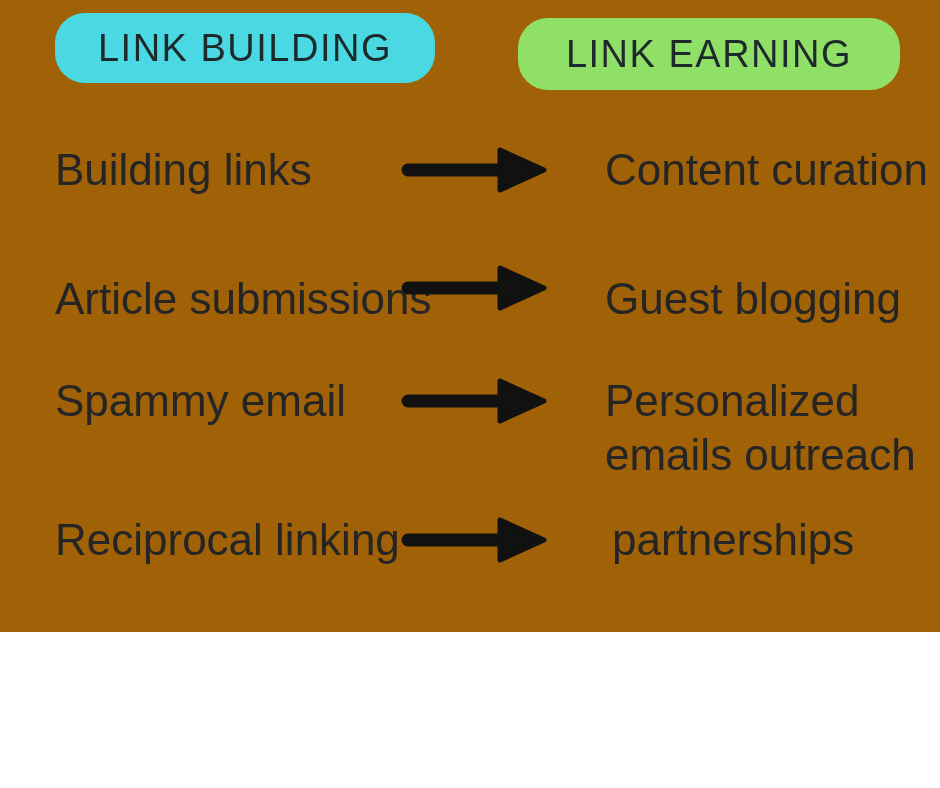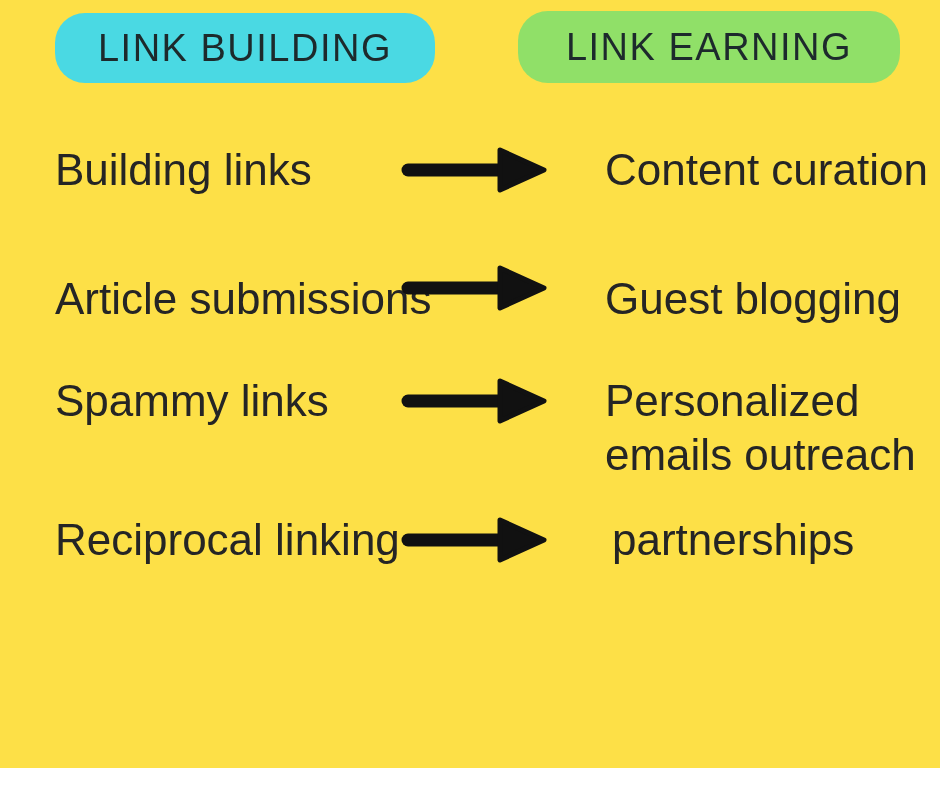--- a/index.html
+++ b/index.html
@@ -3,22 +3,22 @@
 <meta charset="utf-8">
 <style>
   html, body {
     margin: 0;
     padding: 0;
     background: #ffffff;
   }
   .canvas {
     position: relative;
     width: 940px;
-    height: 768px;
-    background: #fde047;
+    height: 632px;
+    background: #a16207;
     font-family: "Liberation Sans", sans-serif;
     color: #252525;
     overflow: hidden;
   }
   .pill {
     position: absolute;
     display: flex;
     align-items: center;
     justify-content: center;
     font-size: 38px;
@@ -29,21 +29,21 @@
   }
   .pill-left {
     left: 55px;
     top: 13px;
     width: 380px;
     height: 70px;
     background: #4AD9E3;
   }
   .pill-right {
     left: 518px;
-    top: 11px;
+    top: 18px;
     width: 382px;
     height: 72px;
     background: #90E068;
   }
   .label {
     position: absolute;
     font-size: 44px;
     line-height: 54px;
     font-weight: 400;
     color: #252525;
@@ -94,21 +94,21 @@
     <svg class="arrow" viewBox="0 0 150 48">
       <line x1="9" y1="24" x2="102" y2="24" stroke="#111111" stroke-width="13" stroke-linecap="round"></line>
       <polygon points="101,4 145,24 101,44" fill="#111111" stroke="#111111" stroke-width="5" stroke-linejoin="round"></polygon>
     </svg>
     <div class="label label-right">
       <span class="line">Guest blogging</span>
     </div>
   </div>
 
   <div class="row r3">
-    <div class="label label-left">Spammy links</div>
+    <div class="label label-left">Spammy email</div>
     <svg class="arrow" viewBox="0 0 150 48">
       <line x1="9" y1="24" x2="102" y2="24" stroke="#111111" stroke-width="13" stroke-linecap="round"></line>
       <polygon points="101,4 145,24 101,44" fill="#111111" stroke="#111111" stroke-width="5" stroke-linejoin="round"></polygon>
     </svg>
     <div class="label label-right">
       <span class="line">Personalized</span>
       <span class="line">emails outreach</span>
     </div>
   </div>
 

